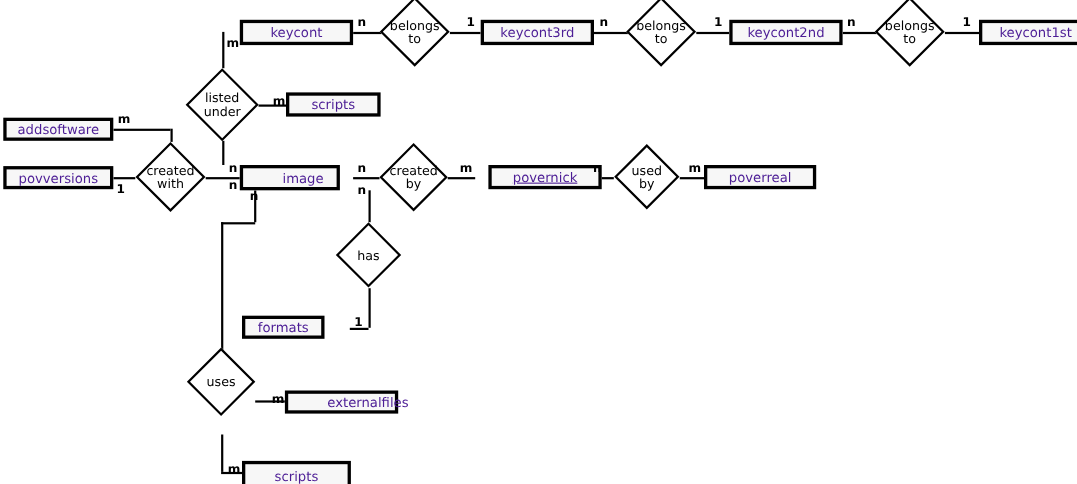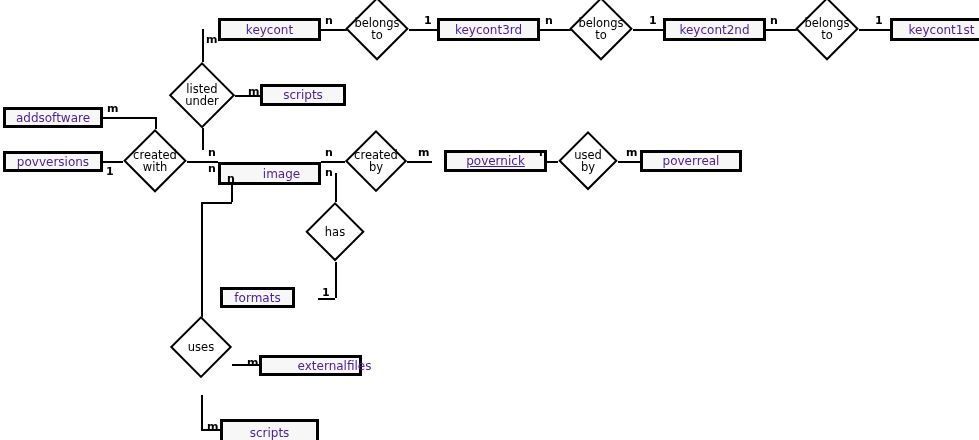--- a/index.html
+++ b/index.html
@@ -173,21 +173,21 @@
     </div>
     <div class="entity" style="left: 260px; top: 84px; width: 86px; height: 22px;">
       <span class="inner">scripts</span>
     </div>
     <div class="entity" style="left: 3px; top: 107px; width: 100px; height: 21px;">
       <span class="inner">addsoftware</span>
     </div>
     <div class="entity" style="left: 3px; top: 151px; width: 100px; height: 21px;">
       <span class="inner">povversions</span>
     </div>
-    <div class="entity" style="left: 218px; top: 162px; width: 103px; height: 23px; padding-left: 24px;">
+    <div class="entity" style="left: 218px; top: 150px; width: 91px; height: 23px; padding-left: 24px;">
       <span class="inner">image</span>
     </div>
     <div class="entity" style="left: 444px; top: 150px; width: 103px; height: 22px; text-decoration: underline;">
       <span class="inner">povernick</span>
     </div>
     <div class="entity" style="left: 640px; top: 150px; width: 102px; height: 22px;">
       <span class="inner">poverreal</span>
     </div>
     <div class="entity" style="left: 220px; top: 287px; width: 75px; height: 21px;">
       <span class="inner">formats</span>

